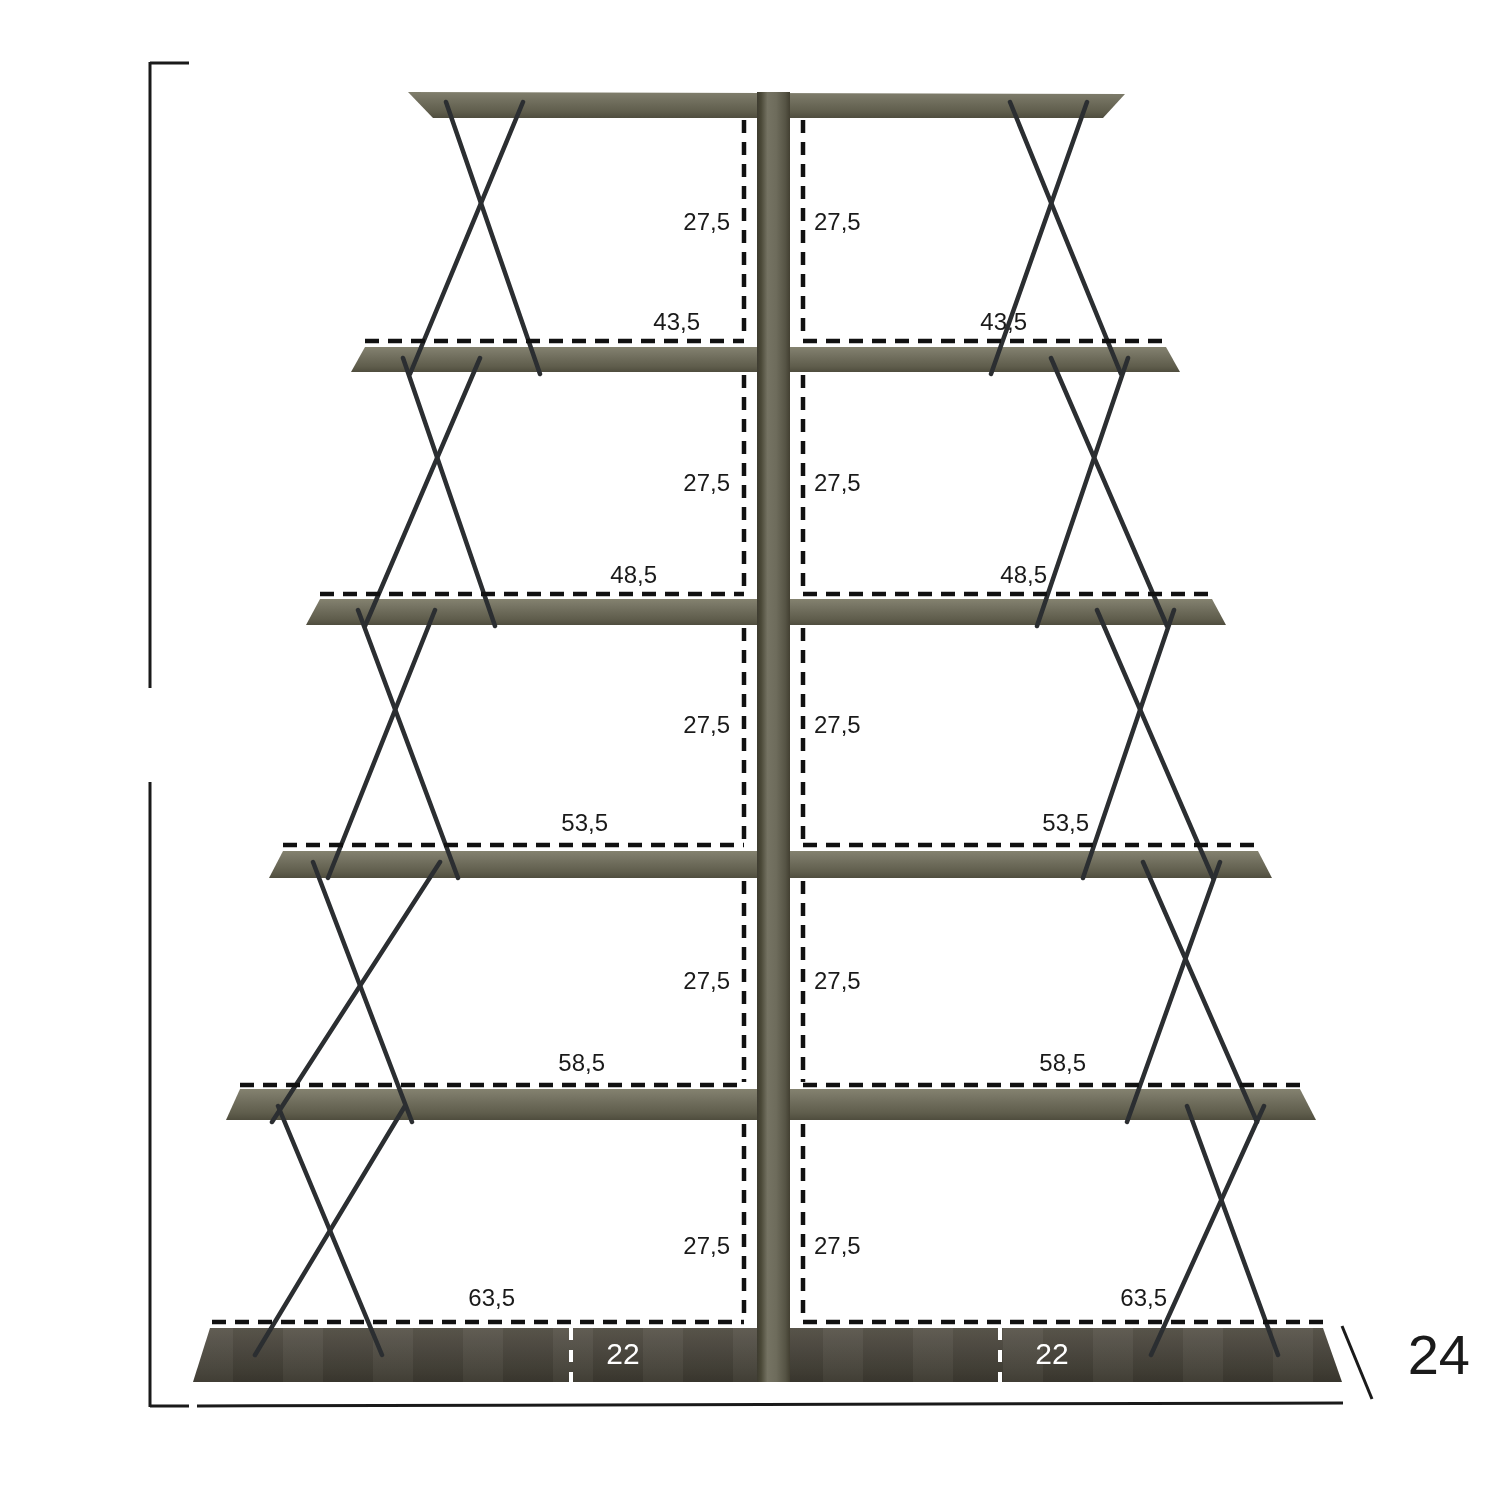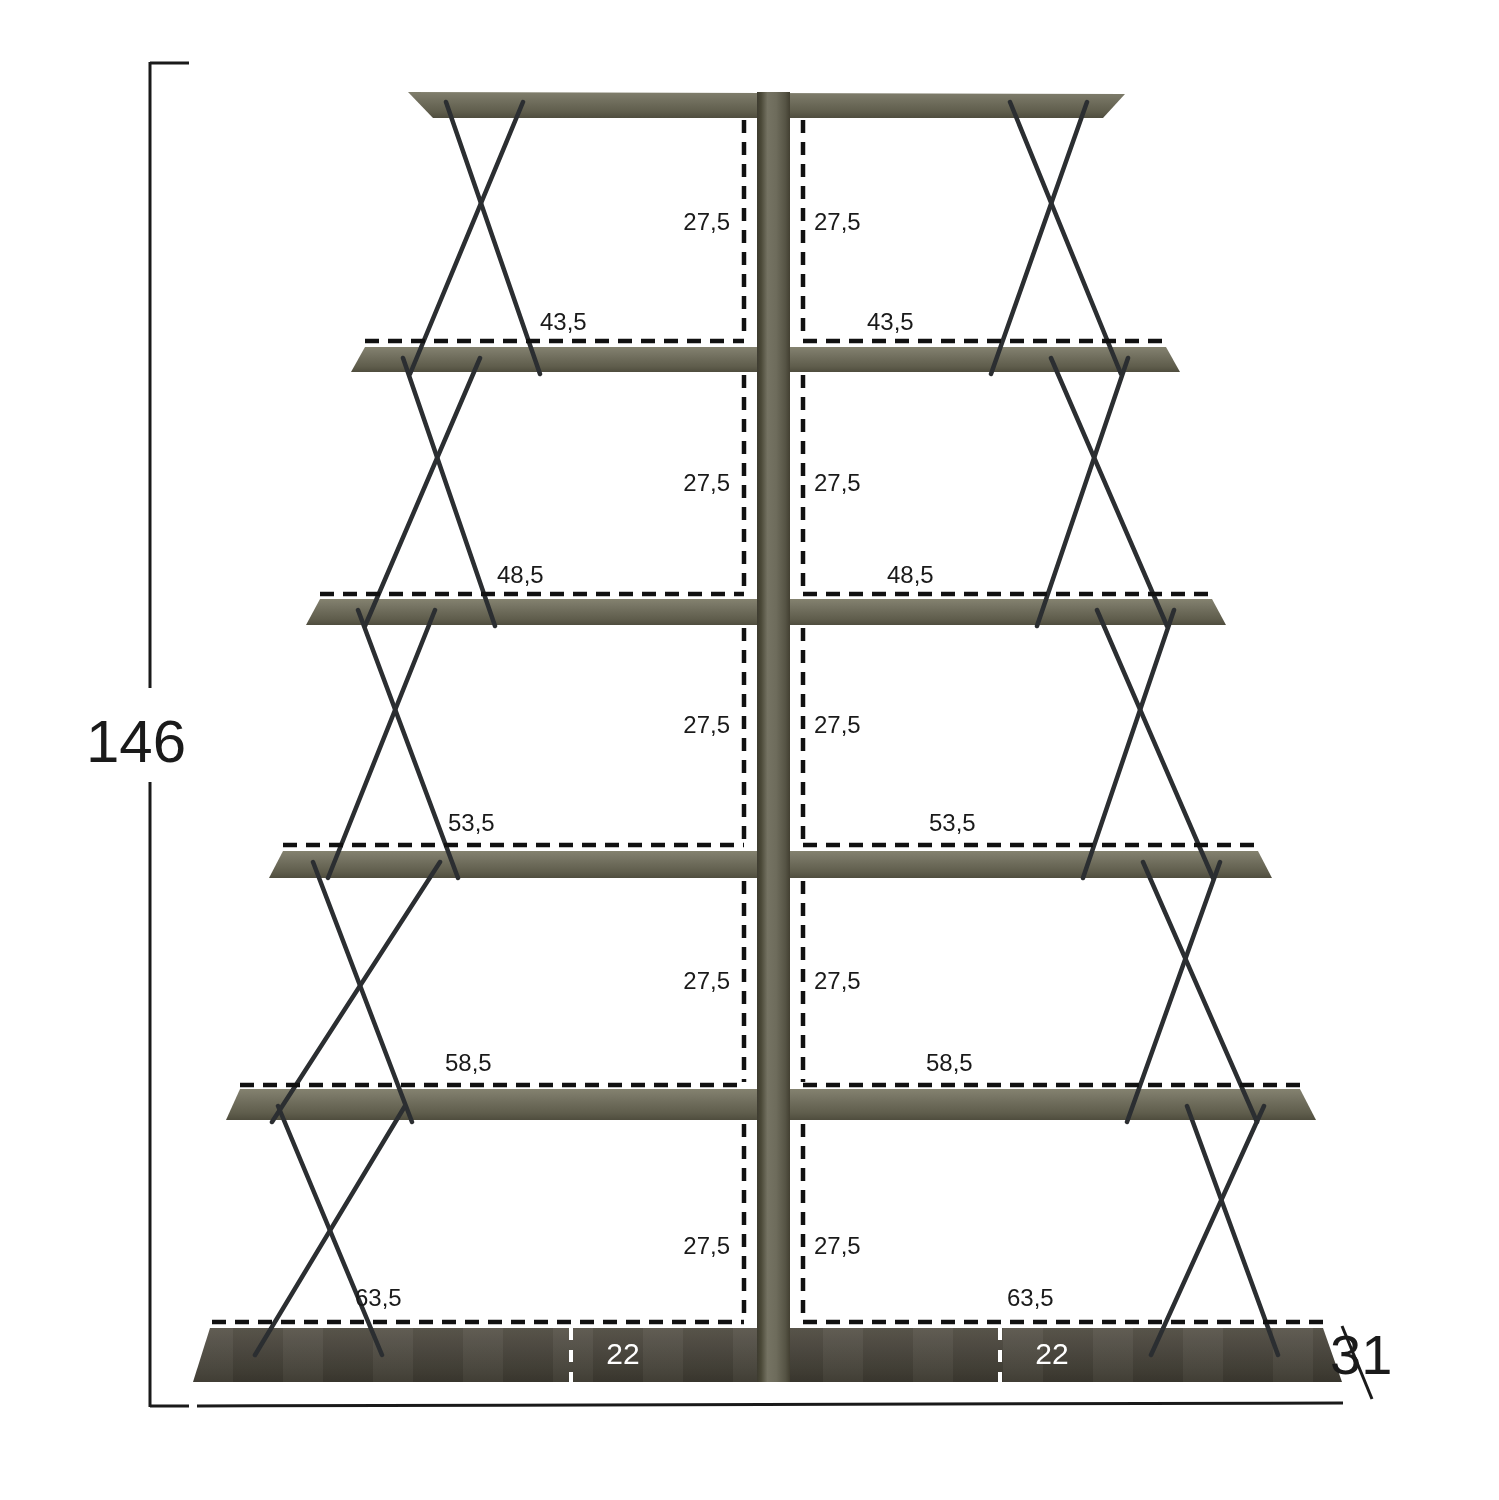--- a/index.html
+++ b/index.html
@@ -32,21 +32,21 @@
 
   
   .lbl{
     position:absolute;
     color:#1a1a1a;
     font-size:24px;
     line-height:38px;
     height:38px;
     white-space:nowrap;
   }
-  .lbl.center{text-align:left;}
+  .lbl.center{text-align:right;}
   .lbl.right{text-align:right;}
   .lbl.big{font-size:60px;line-height:70px;height:70px;}
   .lbl.white{color:#ffffff;font-size:30px;text-align:center;}
 </style>
 </head>
 <body>
 
 <div class="canvas">
 
   <div class="shelf" style="left:408px;top:90px;width:717px;height:28px;clip-path:polygon(0px 2px,717px 4px,695px 28px,25px 28px);"></div>
@@ -124,22 +124,21 @@
     <g stroke="#1a1a1a" stroke-width="3">
       <line x1="150" y1="62" x2="150" y2="688"></line>
       <line x1="150" y1="782" x2="150" y2="1407"></line>
       <line x1="150" y1="63" x2="189" y2="63"></line>
       <line x1="150" y1="1406" x2="189" y2="1406"></line>
       <line x1="197" y1="1406" x2="1343" y2="1403"></line>
       <line x1="1342" y1="1326" x2="1372" y2="1399"></line>
     </g>
   </svg>
 
-  <div class="lbl big center" style="left:86px;top:707px;width:180px;">146</div>
-  <div class="lbl big center" style="left:1330px;top:1324px;width:140px;font-size:56px;line-height:62px;height:62px;">31</div>
+  <div class="lbl big center" style="left:1330px;top:1324px;width:140px;font-size:56px;line-height:62px;height:62px;">24</div>
 
   <div class="lbl right" style="left:610px;top:203px;width:120px;">27,5</div>
   <div class="lbl right" style="left:610px;top:464px;width:120px;">27,5</div>
   <div class="lbl right" style="left:610px;top:706px;width:120px;">27,5</div>
   <div class="lbl right" style="left:610px;top:962px;width:120px;">27,5</div>
   <div class="lbl right" style="left:610px;top:1227px;width:120px;">27,5</div>
 
   <div class="lbl" style="left:814px;top:203px;width:120px;">27,5</div>
   <div class="lbl" style="left:814px;top:464px;width:120px;">27,5</div>
   <div class="lbl" style="left:814px;top:706px;width:120px;">27,5</div>

